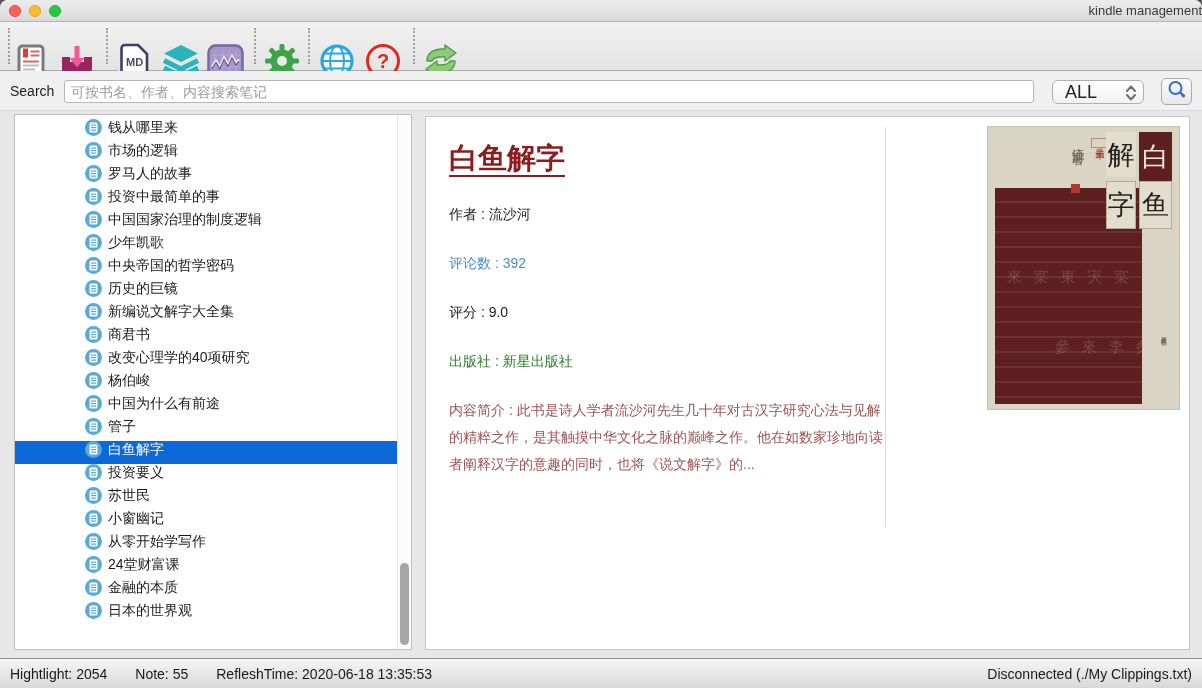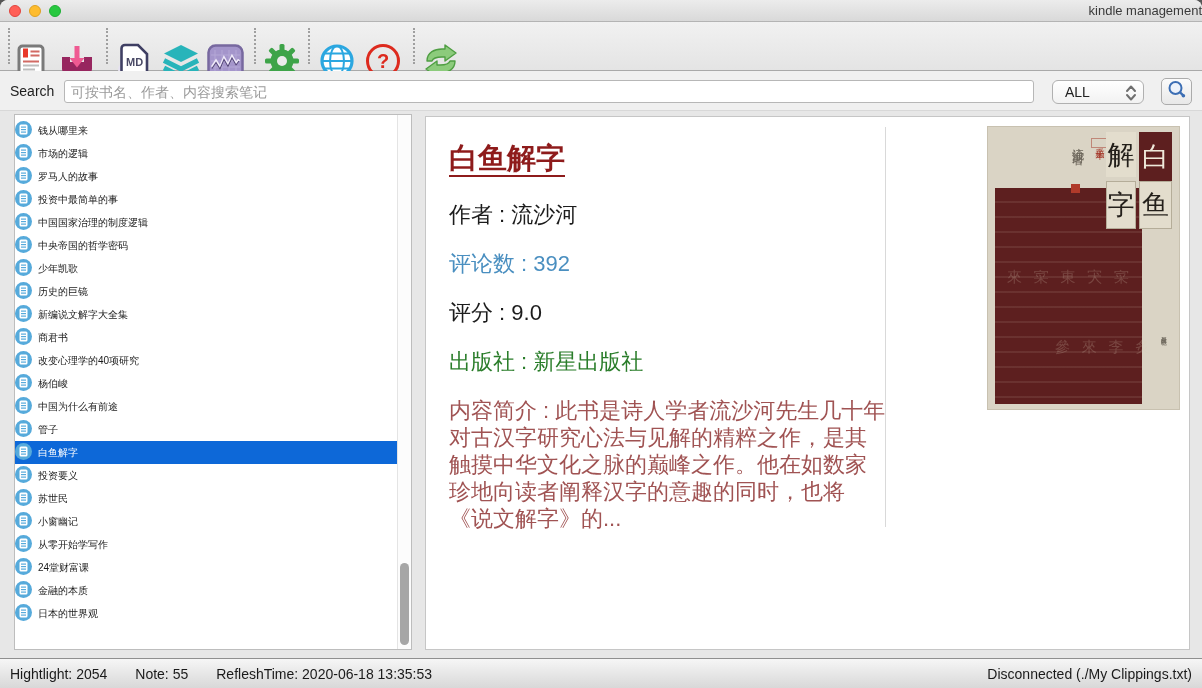--- a/index.html
+++ b/index.html
@@ -19,39 +19,39 @@
   
   .toolbar { height:49px; flex:0 0 49px; background:linear-gradient(#f1f1f1,#e4e4e4); border-bottom:1px solid #a9a9a9; position:relative; }
   .tb-sep { position:absolute; top:6px; bottom:6px; width:0; border-left:2px dotted #9f9f9f; }
   .tb-btn { position:absolute; top:20px; width:40px; height:41px; display:flex; align-items:center; background:transparent; border:none; cursor:default; }
 
   
   .searchbar { height:40px; flex:0 0 40px; background:#f0f0f0; border-bottom:1px solid #d8d8d8; position:relative; }
   .search-label { position:absolute; left:10px; top:12px; font-size:14px; color:#1d1d1d; }
   .search-input { position:absolute; left:64px; top:9px; width:970px; height:23px; border:1px solid #b7b7b7; border-radius:3px; background:#fff; font-size:14px; padding:0 6px; color:#222; font-family:"Liberation Sans",sans-serif; }
   .search-input::placeholder { color:#9b9b9b; }
-  .filter-select { position:absolute; left:1052px; top:9px; width:92px; height:24px; border:1px solid #b0b0b0; border-radius:6px; background:linear-gradient(#ffffff,#f2f2f2); display:flex; align-items:center; font-size:14px; color:#222; padding-left:12px; }
+  .filter-select { position:absolute; left:1052px; top:9px; width:92px; height:24px; border:1px solid #b0b0b0; border-radius:6px; background:linear-gradient(#ffffff,#f2f2f2); display:flex; align-items:center; font-size:18px; color:#222; padding-left:12px; }
   .chevrons { position:absolute; right:5px; top:3px; }
   .search-btn { position:absolute; left:1161px; top:7px; width:31px; height:27px; border:1px solid #ababab; border-radius:5px; background:linear-gradient(#fbfbfb,#e8e8e8); display:flex; align-items:center; justify-content:center; }
 
   
   .content { flex:1 1 auto; background:#e7e7e7; position:relative; }
 
   .list-panel { position:absolute; left:14px; top:3px; width:398px; height:536px; background:#fff; border:1px solid #bdbdbd; overflow:hidden; }
   .book-list { list-style:none; padding-top:4px; }
-  .list-row { height:23px; display:flex; align-items:center; font-size:10px; color:#1a1a1a; white-space:nowrap; }
+  .list-row { height:23px; display:flex; align-items:flex-start; padding-left:70px; font-size:14px; color:#1a1a1a; white-space:nowrap; }
   .list-row .doc-ico { margin-right:6px; flex:0 0 auto; }
   .list-row.selected { background:#0d68d8; color:#ffffff; }
   .vscroll-track { position:absolute; right:0; top:0; bottom:0; width:14px; background:#fcfcfc; border-left:1px solid #e4e4e4; }
   .vscroll-thumb { position:absolute; right:2px; top:448px; width:9px; height:82px; border-radius:4.5px; background:#a6a6a6; }
 
   .detail-panel { position:absolute; left:425px; top:5px; width:765px; height:534px; background:#fff; border:1px solid #c6c6c6; }
   .detail-text { position:absolute; left:23px; top:14px; width:438px; }
   .detail-title { font-size:29px; font-weight:bold; color:#8e1b1b; text-decoration:underline; text-decoration-thickness:2px; text-underline-offset:7px; margin-top:8px; display:inline-block; }
-  .detail-row { margin-top:22px; font-size:22px; line-height:27px; }
+  .detail-row { margin-top:22px; font-size:14px; line-height:27px; }
   .row-black { color:#1c1c1c; }
   .row-blue { color:#4a8fc0; }
   .row-green { color:#2a7d2a; }
   .row-summary { color:#a05353; }
   .v-divider { position:absolute; left:459px; top:10px; width:1px; height:400px; background:#d9d9d9; }
 
   
   .cover { position:absolute; right:9px; top:9px; width:193px; height:284px; background:#dad4c5; box-shadow:0 0 0 1px #c8c1b0 inset; font-family:"Liberation Serif", serif; }
   .cover-maroon { position:absolute; left:8px; top:62px; width:147px; height:216px; background:#5d1f1f;
       background-image:repeating-linear-gradient(to bottom, transparent 0 13px, rgba(226,214,195,0.10) 13px 15px); }
@@ -292,33 +292,33 @@
           <li class="list-row">
     <span class="doc-ico">
       <svg width="17" height="17" viewBox="0 0 17 17">
         <circle cx="8.5" cy="8.5" r="8.5" fill="#56aadb"></circle>
         <rect x="4.5" y="3.5" width="8" height="10" rx="1.5" fill="#ffffff"></rect>
         <rect x="6" y="5.5" width="5" height="1.2" fill="#56aadb"></rect>
         <rect x="6" y="8" width="5" height="1.2" fill="#56aadb"></rect>
         <rect x="6" y="10.5" width="5" height="1.2" fill="#56aadb"></rect>
       </svg>
     </span>
+    <span>少年凯歌</span>
+  </li>
+          <li class="list-row">
+    <span class="doc-ico">
+      <svg width="17" height="17" viewBox="0 0 17 17">
+        <circle cx="8.5" cy="8.5" r="8.5" fill="#56aadb"></circle>
+        <rect x="4.5" y="3.5" width="8" height="10" rx="1.5" fill="#ffffff"></rect>
+        <rect x="6" y="5.5" width="5" height="1.2" fill="#56aadb"></rect>
+        <rect x="6" y="8" width="5" height="1.2" fill="#56aadb"></rect>
+        <rect x="6" y="10.5" width="5" height="1.2" fill="#56aadb"></rect>
+      </svg>
+    </span>
     <span>中央帝国的哲学密码</span>
-  </li>
-          <li class="list-row">
-    <span class="doc-ico">
-      <svg width="17" height="17" viewBox="0 0 17 17">
-        <circle cx="8.5" cy="8.5" r="8.5" fill="#56aadb"></circle>
-        <rect x="4.5" y="3.5" width="8" height="10" rx="1.5" fill="#ffffff"></rect>
-        <rect x="6" y="5.5" width="5" height="1.2" fill="#56aadb"></rect>
-        <rect x="6" y="8" width="5" height="1.2" fill="#56aadb"></rect>
-        <rect x="6" y="10.5" width="5" height="1.2" fill="#56aadb"></rect>
-      </svg>
-    </span>
-    <span>少年凯歌</span>
   </li>
           <li class="list-row">
     <span class="doc-ico">
       <svg width="17" height="17" viewBox="0 0 17 17">
         <circle cx="8.5" cy="8.5" r="8.5" fill="#56aadb"></circle>
         <rect x="4.5" y="3.5" width="8" height="10" rx="1.5" fill="#ffffff"></rect>
         <rect x="6" y="5.5" width="5" height="1.2" fill="#56aadb"></rect>
         <rect x="6" y="8" width="5" height="1.2" fill="#56aadb"></rect>
         <rect x="6" y="10.5" width="5" height="1.2" fill="#56aadb"></rect>
       </svg>

